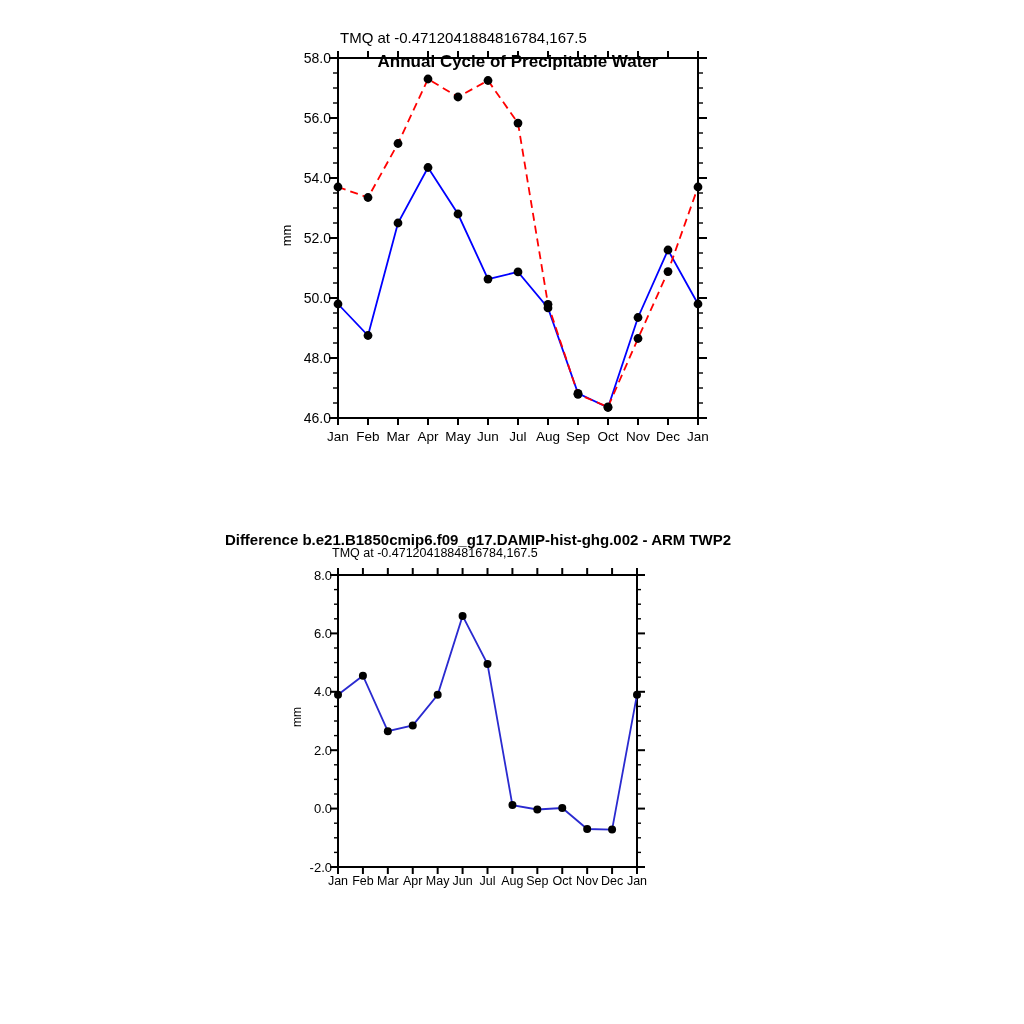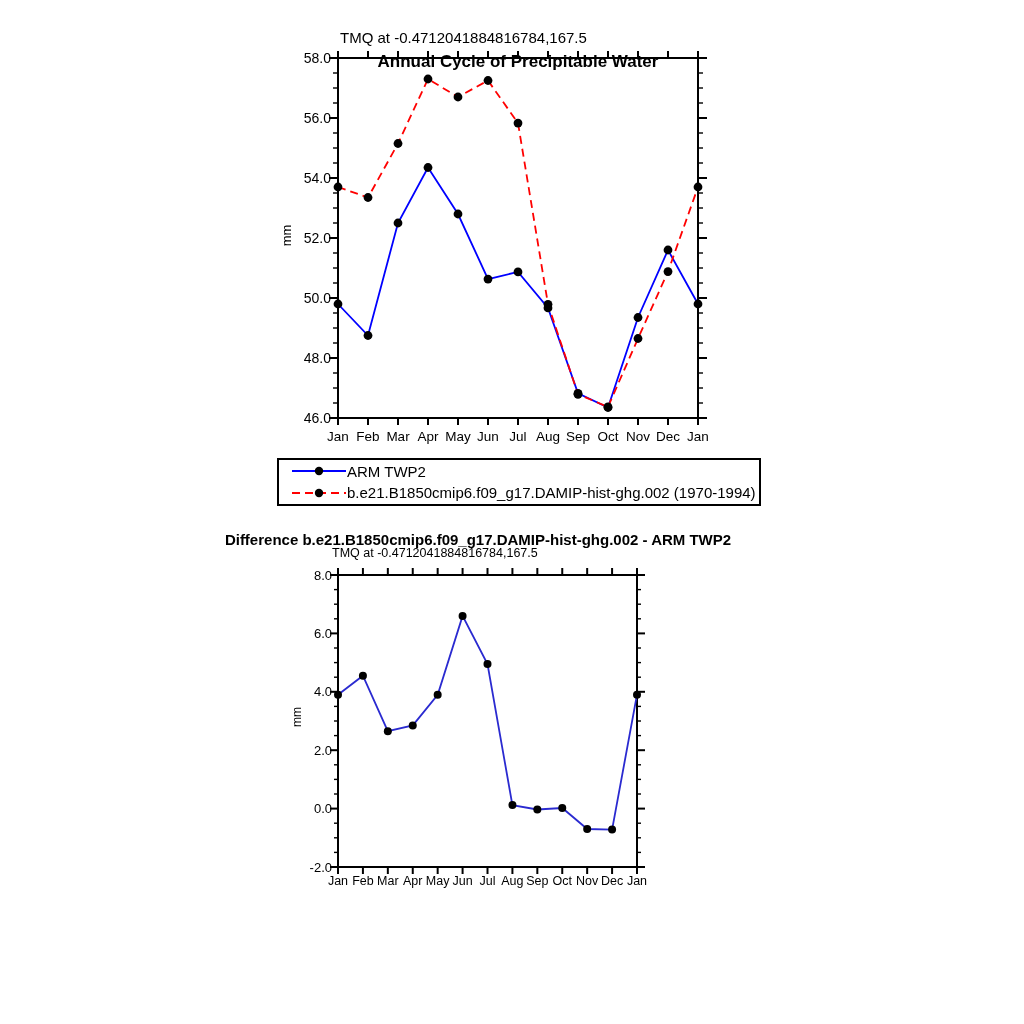--- a/index.html
+++ b/index.html
@@ -271,36 +271,20 @@
         </g>
       </g>
     </svg>
 
   <div class="abs title" style="left:338px;top:4px;width:360px;margin-top:48px;">Annual Cycle of Precipitable Water</div>
 
   <div class="abs subtitle" style="left:340px;top:29px;">TMQ at -0.4712041884816784,167.5</div>
 
   <div class="abs ylab" style="left:266px;top:228px;width:40px;">mm</div>
 
-  <div id="legend">
-    <div class="legend-row">
-      <svg width="56" height="12">
-        <line x1="1" y1="6" x2="55" y2="6" stroke="#0000ff" stroke-width="1.8"></line>
-        <circle cx="28" cy="6" r="4.2" fill="#000"></circle>
-      </svg>
-      <span class="legend-label">ARM TWP2</span>
-    </div>
-    <div class="legend-row">
-      <svg width="56" height="12">
-        <line x1="1" y1="6" x2="55" y2="6" stroke="#ff0000" stroke-width="1.8" stroke-dasharray="8 5"></line>
-        <circle cx="28" cy="6" r="4.2" fill="#000"></circle>
-      </svg>
-      <span class="legend-label">b.e21.B1850cmip6.f09_g17.DAMIP-hist-ghg.002 (1970-1994)</span>
-    </div>
-  </div>
 
   <div class="abs diff-title" style="left:188px;top:522px;width:580px;margin-top:9px;">Difference b.e21.B1850cmip6.f09_g17.DAMIP-hist-ghg.002 - ARM TWP2</div>
 
   <div class="abs subtitle2" style="left:332px;top:546px;">TMQ at -0.4712041884816784,167.5</div>
 
   <div class="abs ylab" style="left:277px;top:710px;width:40px;font-size:12px;">mm</div>
 
 </div>
 
 </body></html>

